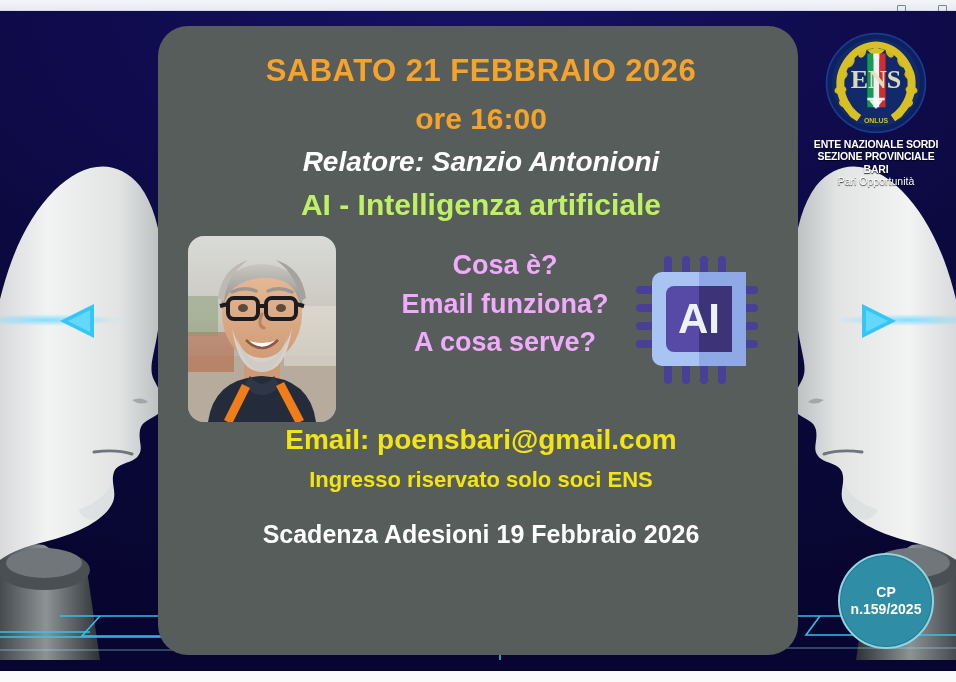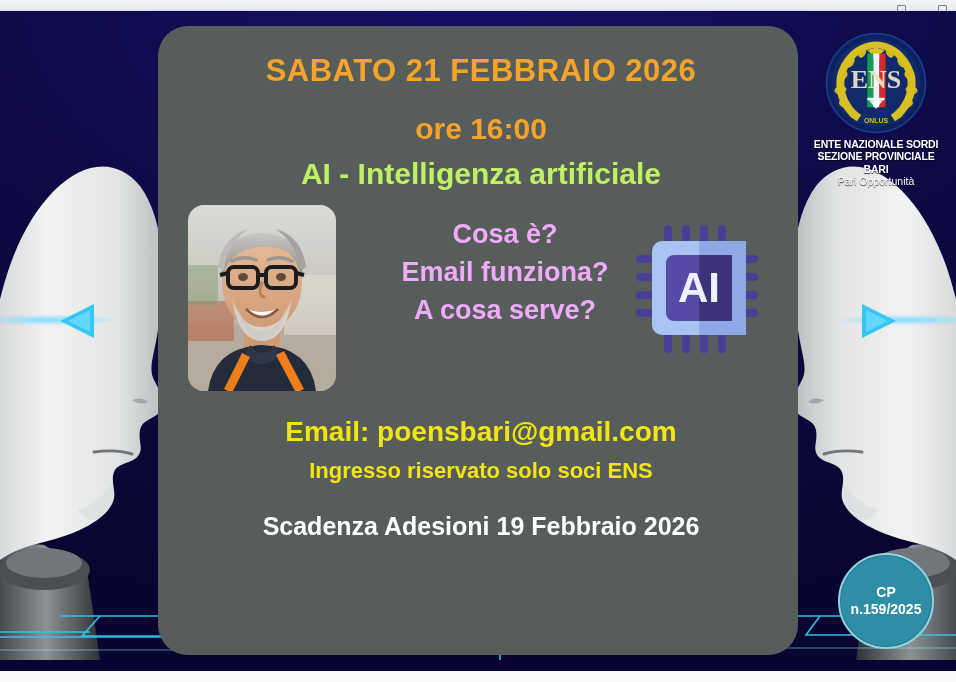--- a/index.html
+++ b/index.html
@@ -117,21 +117,21 @@
     letter-spacing: 0.5px;
     line-height: 1.15;
     margin-top: 13px;
     white-space: nowrap;
   }
   .t-time {
     color: #f5a32a;
     font-size: 30px;
     font-weight: bold;
     line-height: 1.2;
-    margin-top: 22px;
+    margin-top: 12px;
   }
   .t-speaker {
     color: #ffffff;
     font-size: 28px;
     font-weight: bold;
     font-style: italic;
     line-height: 1.2;
     margin-top: 8px;
   }
   .t-topic {
@@ -169,21 +169,21 @@
     position: absolute;
     right: 16px; top: 14px;
     width: 130px; height: 140px;
   }
 
   .t-email {
     color: #f3e414;
     font-size: 28px;
     font-weight: bold;
     line-height: 1.2;
-    margin-top: 24px;
+    margin-top: 1px;
   }
   .t-members {
     color: #f3e414;
     font-size: 22px;
     font-weight: bold;
     line-height: 1.25;
     margin-top: 9px;
   }
   .t-deadline {
     color: #ffffff;
@@ -401,20 +401,21 @@
       <span class="cp-top">CP</span>
       <span class="cp-num">n.159/2025</span>
     </div>
 
   </div>
 
   <div class="card">
 
     <div class="t-date">SABATO 21 FEBBRAIO 2026</div>
     <div class="t-time">ore 16:00</div>
+    <div class="t-speaker">Relatore: Sanzio Antonioni</div>
     <div class="t-topic">AI - Intelligenza artificiale</div>
 
     <div class="mid-row">
 
       <div class="photo">
         <svg viewBox="0 0 148 186" width="148" height="186" preserveAspectRatio="xMidYMid slice">
           <defs>
             <linearGradient id="bgRoom" x1="0" y1="0" x2="0" y2="1">
               <stop offset="0%" stop-color="#d9dbd8"></stop>
               <stop offset="45%" stop-color="#c9c6bd"></stop>

